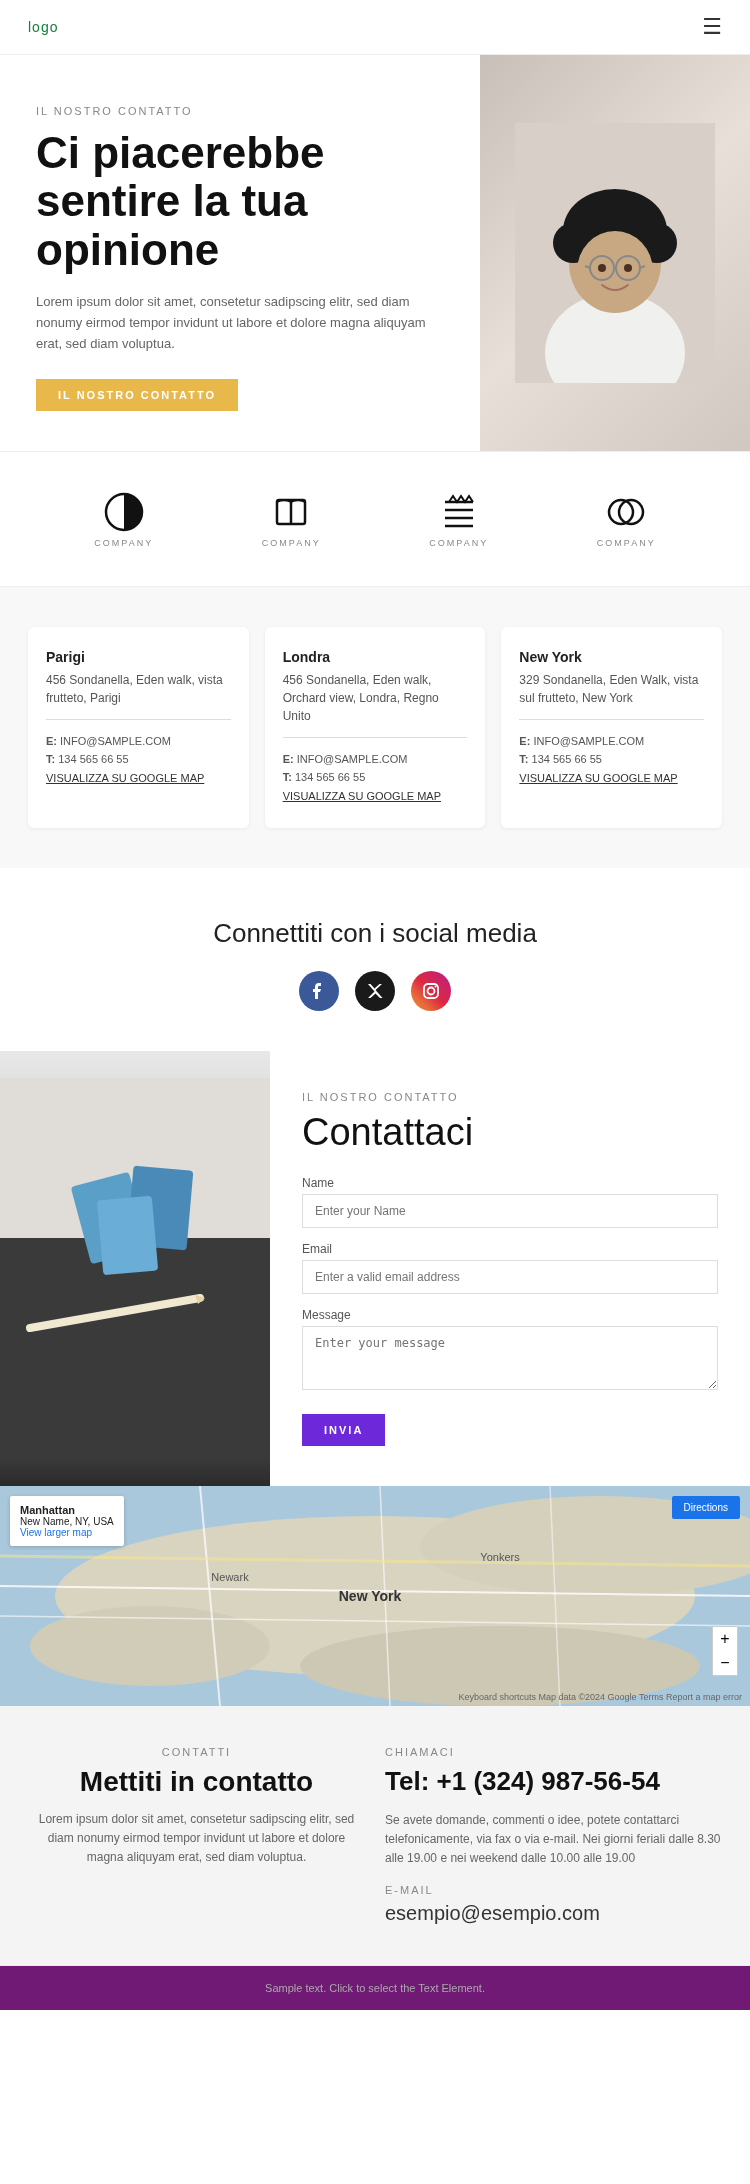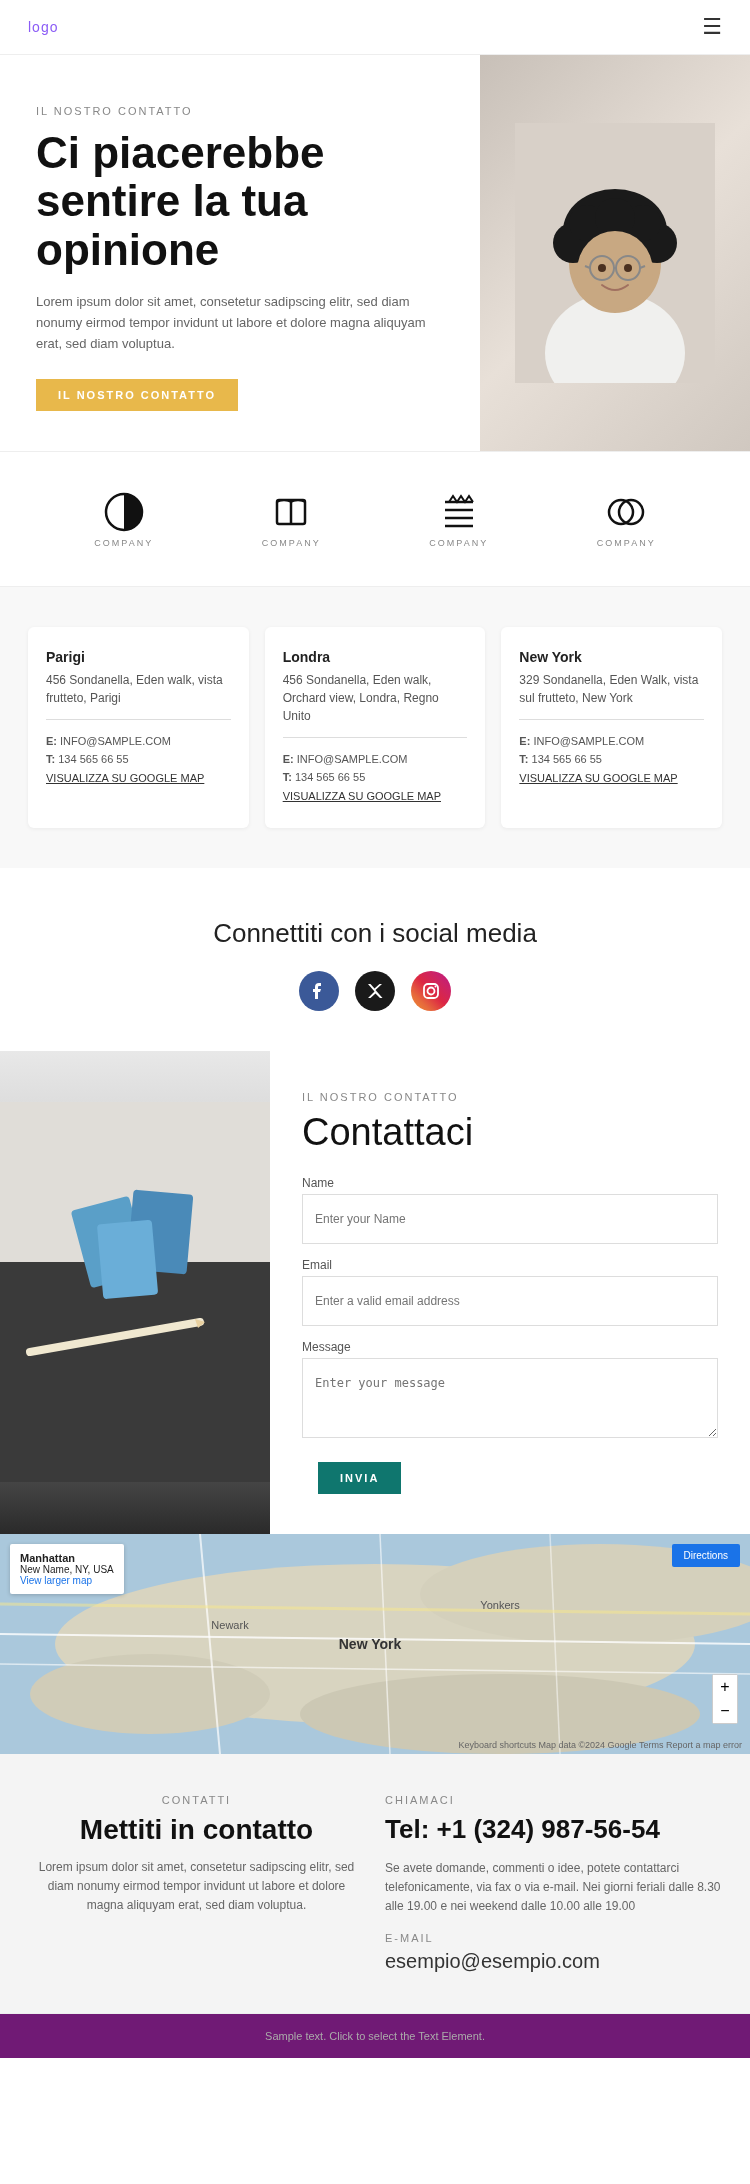--- a/index.html
+++ b/index.html
@@ -3,21 +3,21 @@
   <meta charset="utf-8">
   <style>
     * { margin: 0; padding: 0; box-sizing: border-box; }
     body { font-family: Arial, sans-serif; width: 750px; background: #fff; color: #222; }
 
     
     .navbar {
       display: flex; align-items: center; justify-content: space-between;
       padding: 14px 28px; background: #fff; border-bottom: 1px solid #eee;
     }
-    .navbar-logo { font-size: 14px; color: #8b5cf6; letter-spacing: 1px; }
+    .navbar-logo { font-size: 14px; color: #15803d; letter-spacing: 1px; }
     .navbar-menu { font-size: 22px; cursor: pointer; color: #333; }
 
     
     .hero {
       display: flex; align-items: stretch; min-height: 300px; background: #fff;
     }
     .hero-text {
       flex: 1; padding: 50px 36px 40px 36px; display: flex; flex-direction: column; justify-content: center;
     }
     .hero-label { font-size: 11px; letter-spacing: 2px; color: #888; text-transform: uppercase; margin-bottom: 12px; }
@@ -80,29 +80,29 @@
       width: 270px; flex-shrink: 0;
       background: linear-gradient(180deg, #e8e8e8 0%, #c0c0c0 40%, #2a2a2a 100%);
       display: flex; align-items: center; justify-content: center;
     }
     .contact-form-area { flex: 1; padding: 40px 32px; }
     .contact-label { font-size: 11px; letter-spacing: 2px; color: #888; text-transform: uppercase; margin-bottom: 8px; }
     .contact-title { font-size: 38px; font-weight: 400; margin-bottom: 22px; color: #111; }
     .form-group { margin-bottom: 14px; }
     .form-group label { font-size: 12px; color: #555; display: block; margin-bottom: 4px; }
     .form-group input, .form-group textarea {
-      width: 100%; padding: 17px 12px; border: 1px solid #ddd;
+      width: 100%; padding: 9px 12px; border: 1px solid #ddd;
       font-size: 12px; color: #aaa; background: #fff; resize: vertical;
       outline: none;
     }
-    .form-group textarea { height: 80px; }
+    .form-group textarea { height: 64px; }
     .form-submit {
-      background: #0f766e; color: #fff; border: none;
+      background: #6d28d9; color: #fff; border: none;
       padding: 10px 22px; font-size: 11px; letter-spacing: 2px;
-      text-transform: uppercase; font-weight: 700; cursor: pointer; margin-top: 6px; margin-left: 16px;
+      text-transform: uppercase; font-weight: 700; cursor: pointer; margin-top: 6px;
     }
 
     
     .map-section { width: 100%; height: 220px; background: #b8d4e8; position: relative; overflow: hidden; }
     .map-bg {
       width: 100%; height: 100%;
       background: linear-gradient(180deg, #c8dce8 0%, #a8c8dc 30%, #90b8cc 60%, #b8ccd8 100%);
       position: relative;
     }
     .map-overlay {

